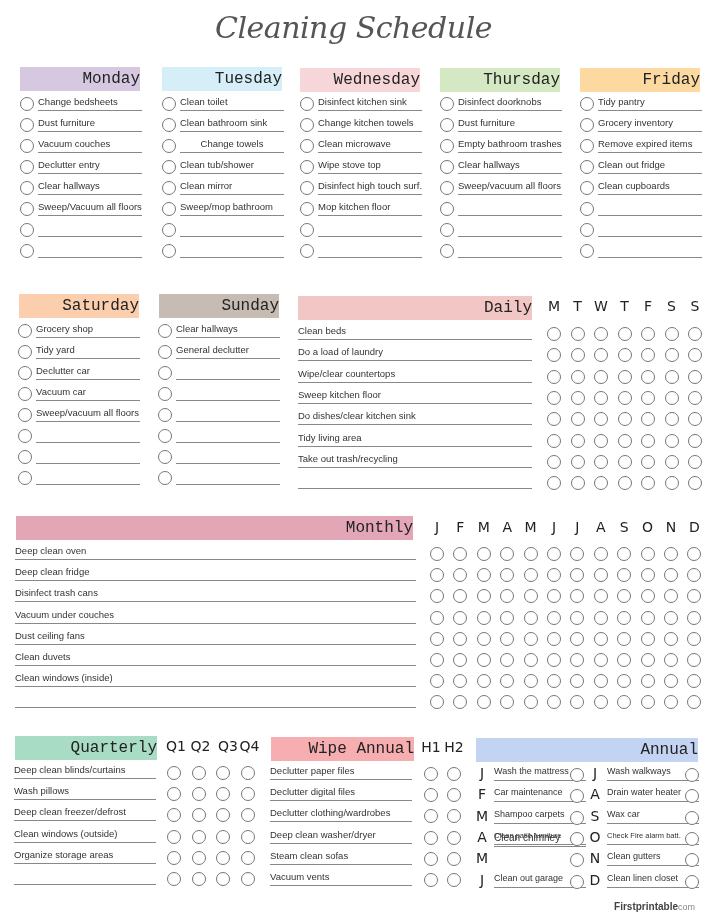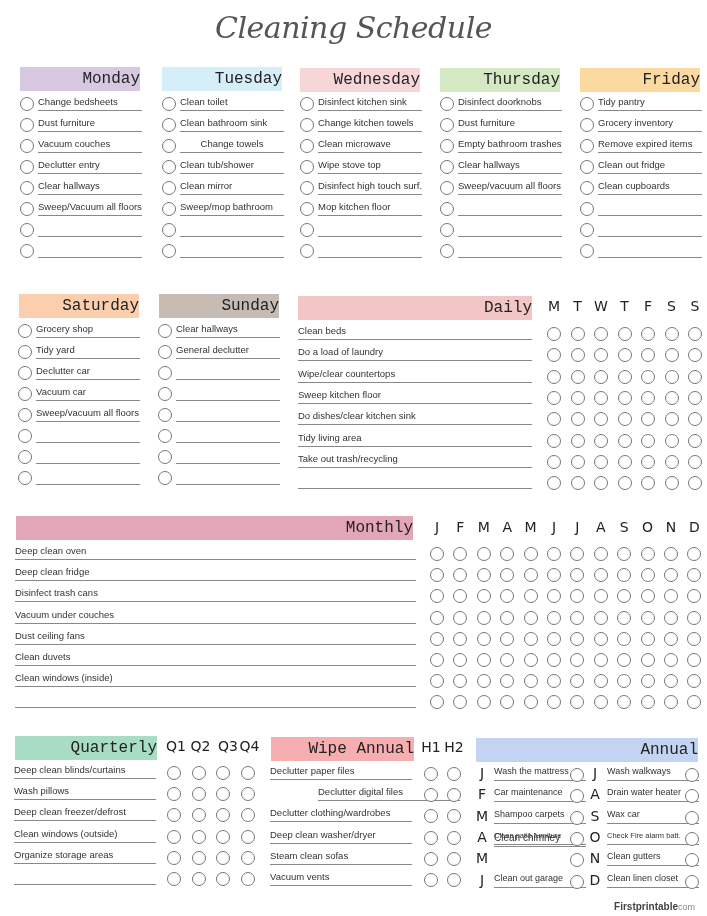--- a/index.html
+++ b/index.html
@@ -384,21 +384,21 @@
       <div class="circ" style="left: 167px; top: 872px;"></div>
       <div class="circ" style="left: 191.5px; top: 872px;"></div>
       <div class="circ" style="left: 216px; top: 872px;"></div>
       <div class="circ" style="left: 240.5px; top: 872px;"></div>
       <div class="hdr" style="left: 271px; top: 737px; width: 143px; background: rgb(247, 174, 176);">Wipe Annual</div>
       <div class="col-letter" style="left: 420px; top: 739px;">H1</div>
       <div class="col-letter" style="left: 443px; top: 739px;">H2</div>
       <div class="line-text" style="left: 270px; top: 763px; width: 142px;">Declutter paper files</div>
       <div class="circ" style="left: 424px; top: 767px;"></div>
       <div class="circ" style="left: 447px; top: 767px;"></div>
-      <div class="line-text" style="left: 270px; top: 784.2px; width: 142px; margin-left: 48px;">Declutter digital files</div>
+      <div class="line-text" style="left: 270px; top: 784.2px; width: 142px;">Declutter digital files</div>
       <div class="circ" style="left: 424px; top: 788.2px;"></div>
       <div class="circ" style="left: 447px; top: 788.2px;"></div>
       <div class="line-text" style="left: 270px; top: 805.4px; width: 142px;">Declutter clothing/wardrobes</div>
       <div class="circ" style="left: 424px; top: 809.4px;"></div>
       <div class="circ" style="left: 447px; top: 809.4px;"></div>
       <div class="line-text" style="left: 270px; top: 826.6px; width: 142px;">Deep clean washer/dryer</div>
       <div class="circ" style="left: 424px; top: 830.6px;"></div>
       <div class="circ" style="left: 447px; top: 830.6px;"></div>
       <div class="line-text" style="left: 270px; top: 847.8px; width: 142px;">Steam clean sofas</div>
       <div class="circ" style="left: 424px; top: 851.8px;"></div>

